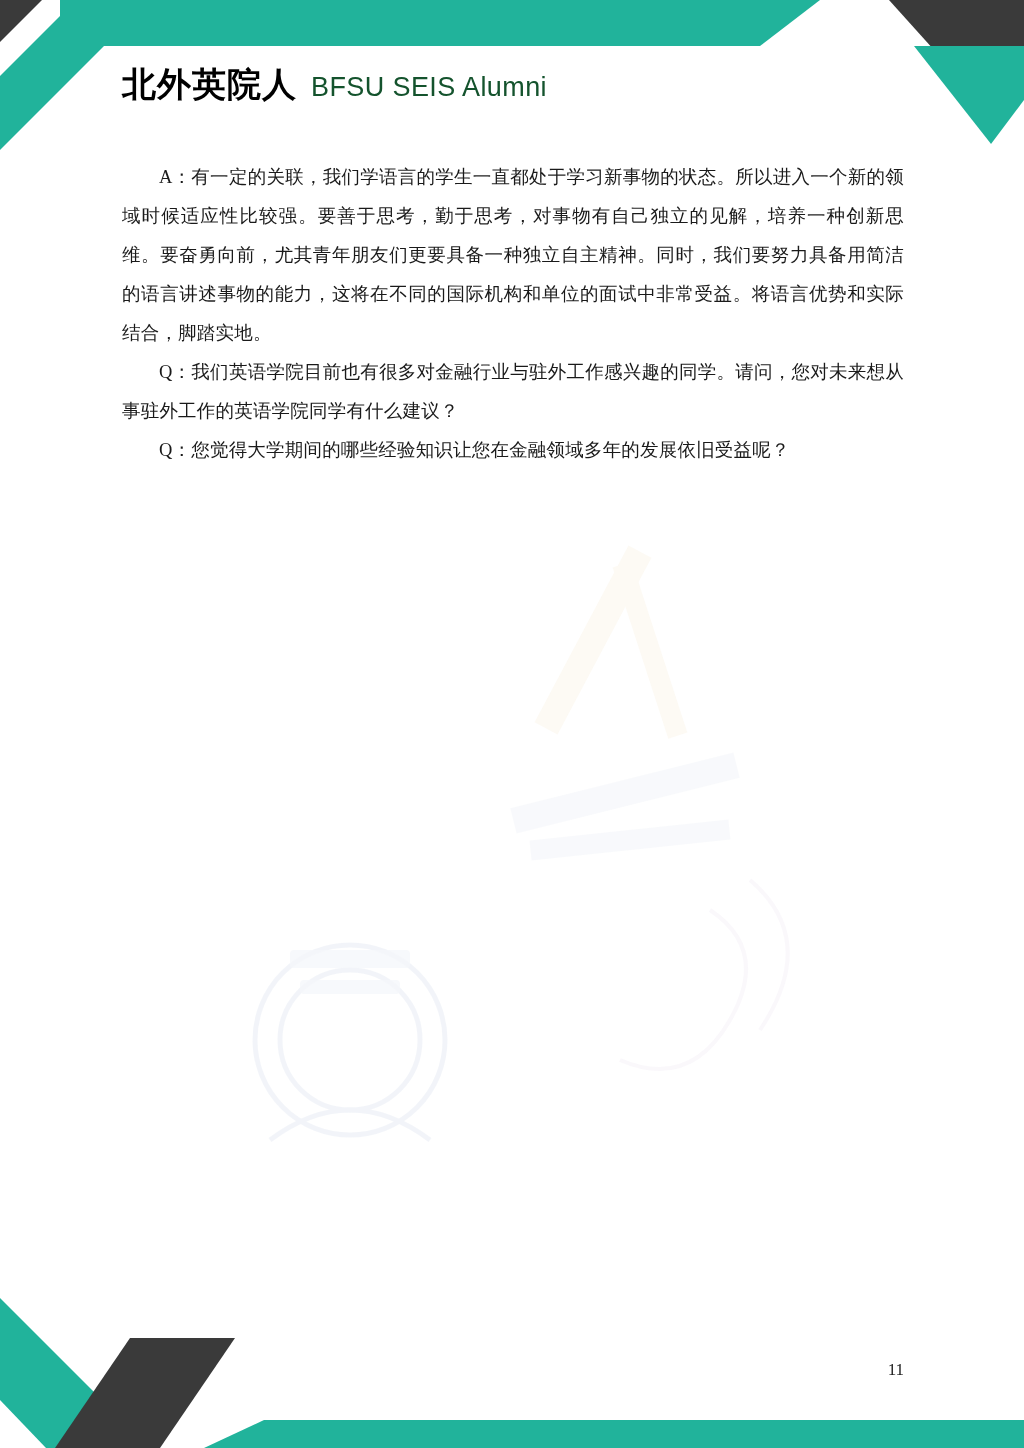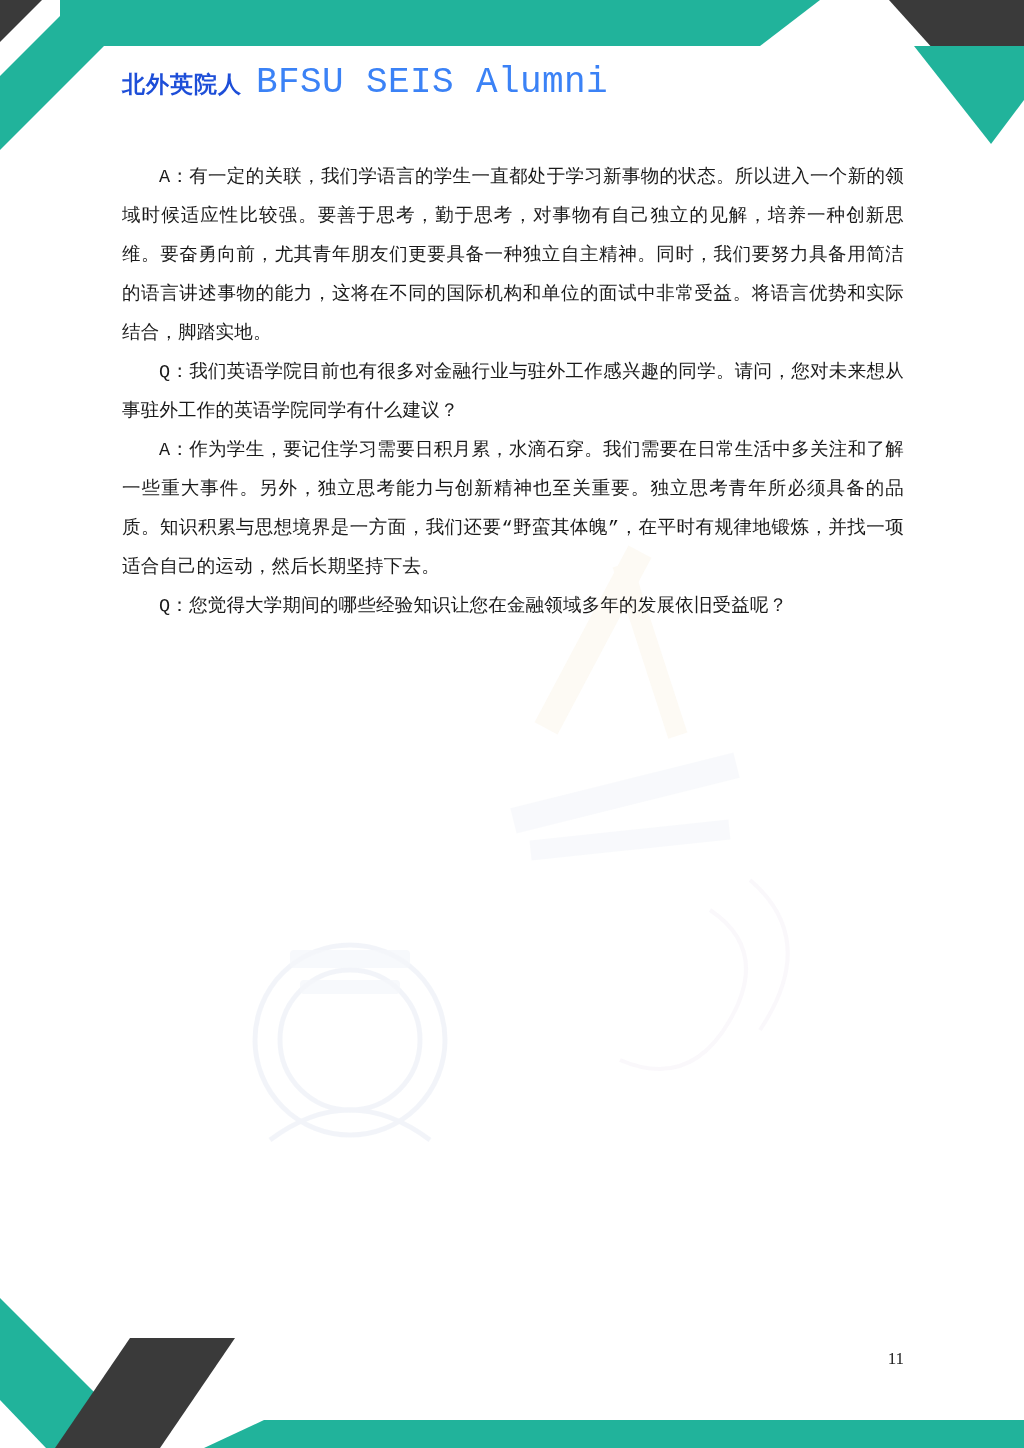--- a/index.html
+++ b/index.html
@@ -126,55 +126,55 @@
     position: absolute;
     left: 122px;
     top: 62px;
     display: flex;
     align-items: baseline;
     gap: 14px;
   }
   .header .cn {
     font-family: Liberation Mono, monospace;
     font-weight: bold;
-    font-size: 23px;
-    color: #1d4ed8;
+    font-size: 34px;
+    color: #000000;
     letter-spacing: 1px;
   }
   .header .en {
-    font-family: Liberation Mono, monospace;
-    font-size: 36px;
-    color: #3b82f6;
+    font-family: Liberation Sans, sans-serif;
+    font-size: 27px;
+    color: #14532d;
     letter-spacing: 0.4px;
   }
 
   
   .content {
     position: absolute;
     left: 122px;
     top: 158px;
     width: 782px;
   }
   .para {
-    font-family: Liberation Mono, monospace;
+    font-family: Liberation Serif, serif;
     font-size: 18.5px;
     line-height: 39px;
     color: #1a1a1a;
     text-align: justify;
     text-justify: inter-ideograph;
     margin: 0 0 0 0;
     text-indent: 2em;
     letter-spacing: 0.2px;
   }
 
   
   .page-number {
     position: absolute;
     right: 120px;
-    bottom: 79px;
+    bottom: 68px;
     font-family: "Liberation Serif", serif;
     font-size: 17px;
     color: #222222;
   }
 </style>
 </head>
 <body>
 
 <div class="page">
 
@@ -218,19 +218,18 @@
   </svg>
 
   <div class="header">
     <span class="cn">北外英院人</span>
     <span class="en">BFSU SEIS Alumni</span>
   </div>
 
   <div class="content">
     <p class="para">A：有一定的关联，我们学语言的学生一直都处于学习新事物的状态。所以进入一个新的领域时候适应性比较强。要善于思考，勤于思考，对事物有自己独立的见解，培养一种创新思维。要奋勇向前，尤其青年朋友们更要具备一种独立自主精神。同时，我们要努力具备用简洁的语言讲述事物的能力，这将在不同的国际机构和单位的面试中非常受益。将语言优势和实际结合，脚踏实地。</p>
     <p class="para">Q：我们英语学院目前也有很多对金融行业与驻外工作感兴趣的同学。请问，您对未来想从事驻外工作的英语学院同学有什么建议？</p>
-    <p class="para">A：作为学生，要记住学习需要日积月累，水滴石穿。我们需要在日常生活中多关注和了解一些重大事件。另外，独立思考能力与创新精神也至关重要。独立思考青年所必须具备的品质。知识积累与思想境界是一方面，我们还要“野蛮其体魄”，在平时有规律地锻炼，并找一项适合自己的运动，然后长期坚持下去。</p>
     <p class="para">Q：您觉得大学期间的哪些经验知识让您在金融领域多年的发展依旧受益呢？</p>
   </div>
 
   <div class="page-number">11</div>
 
 </div>
 
 </body></html>

